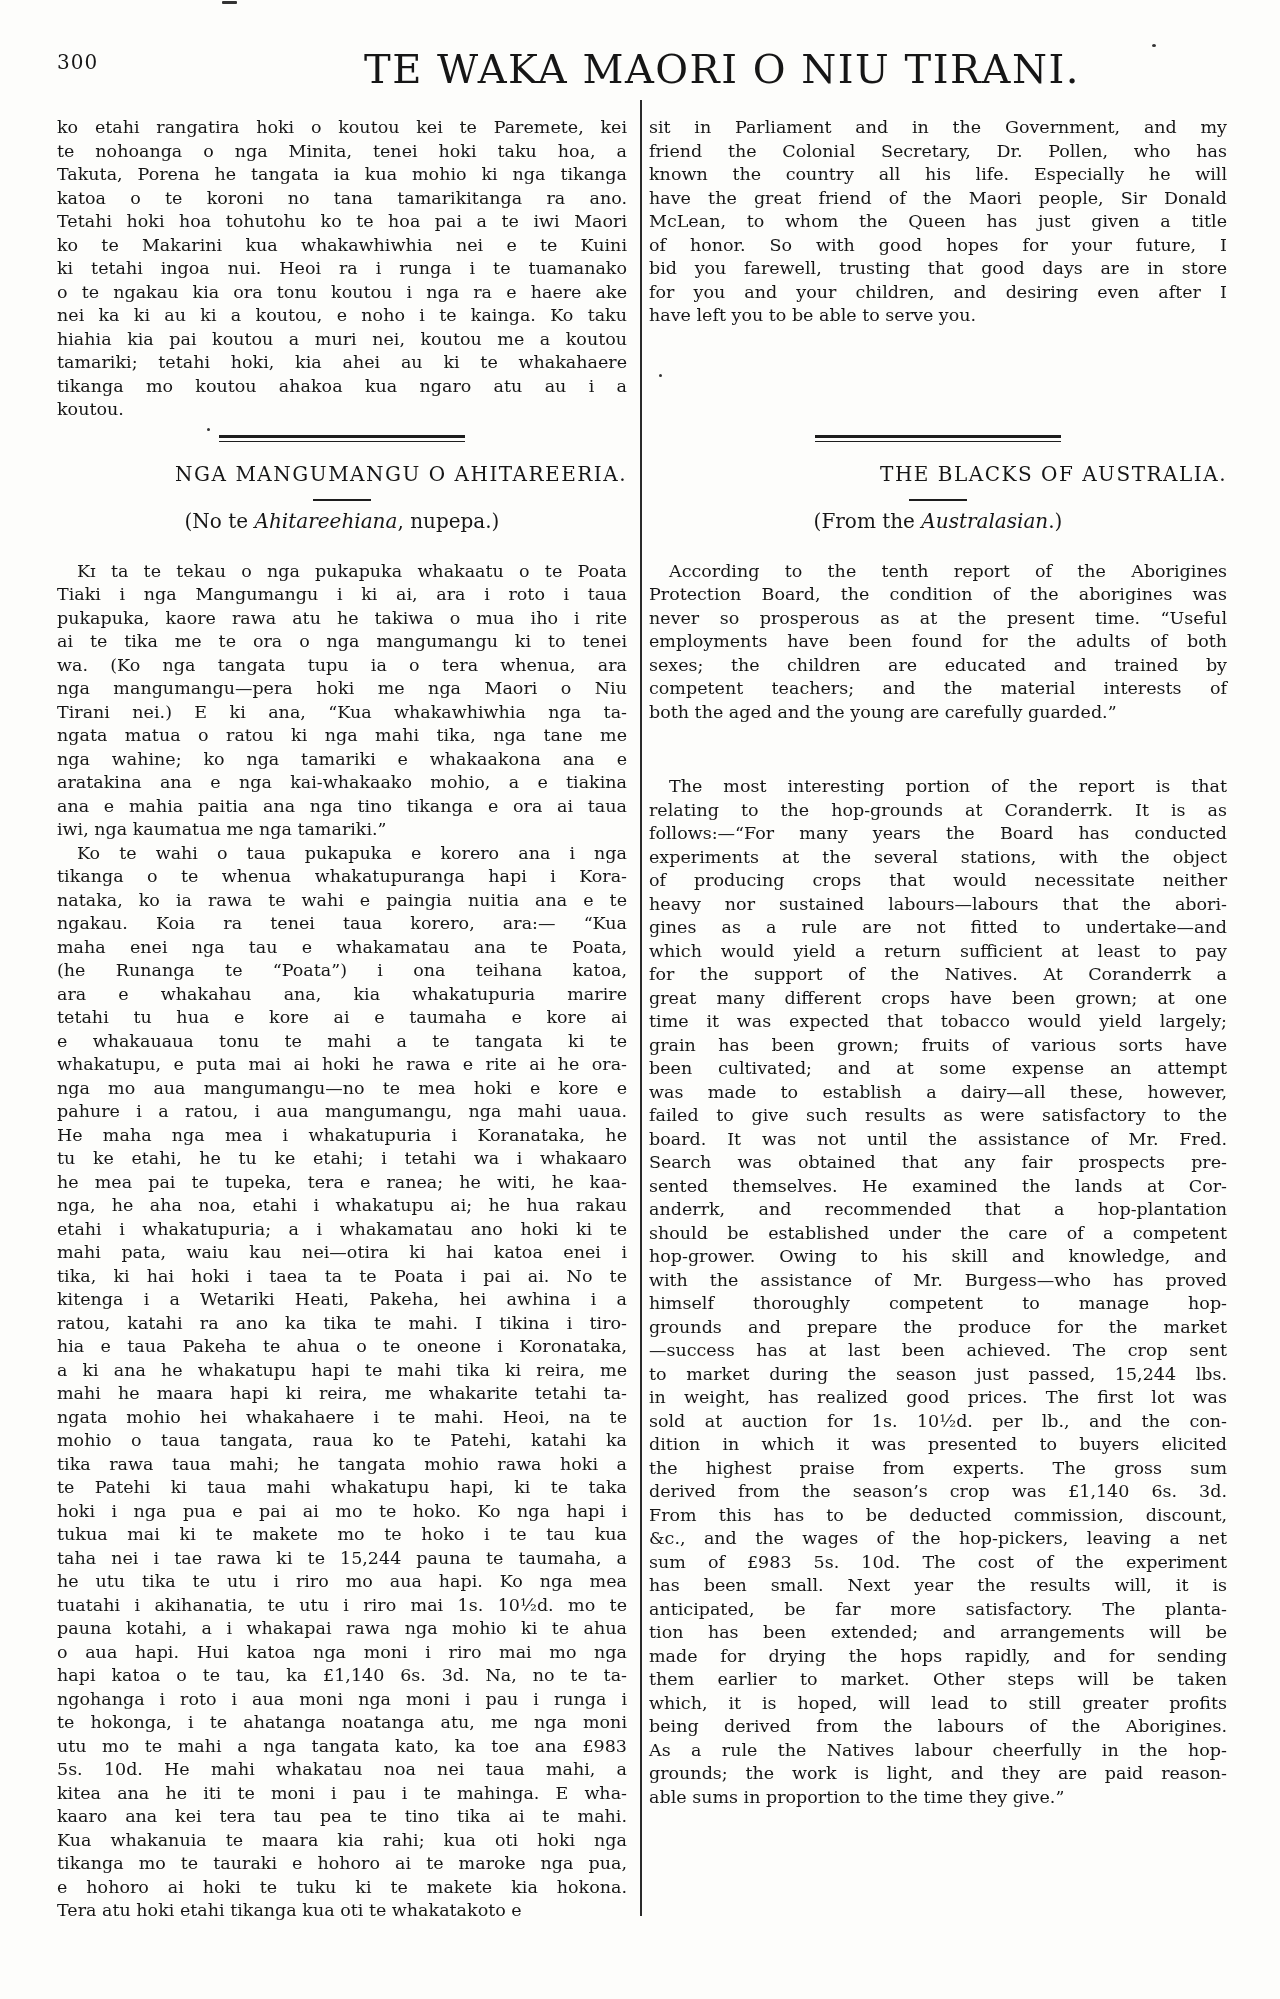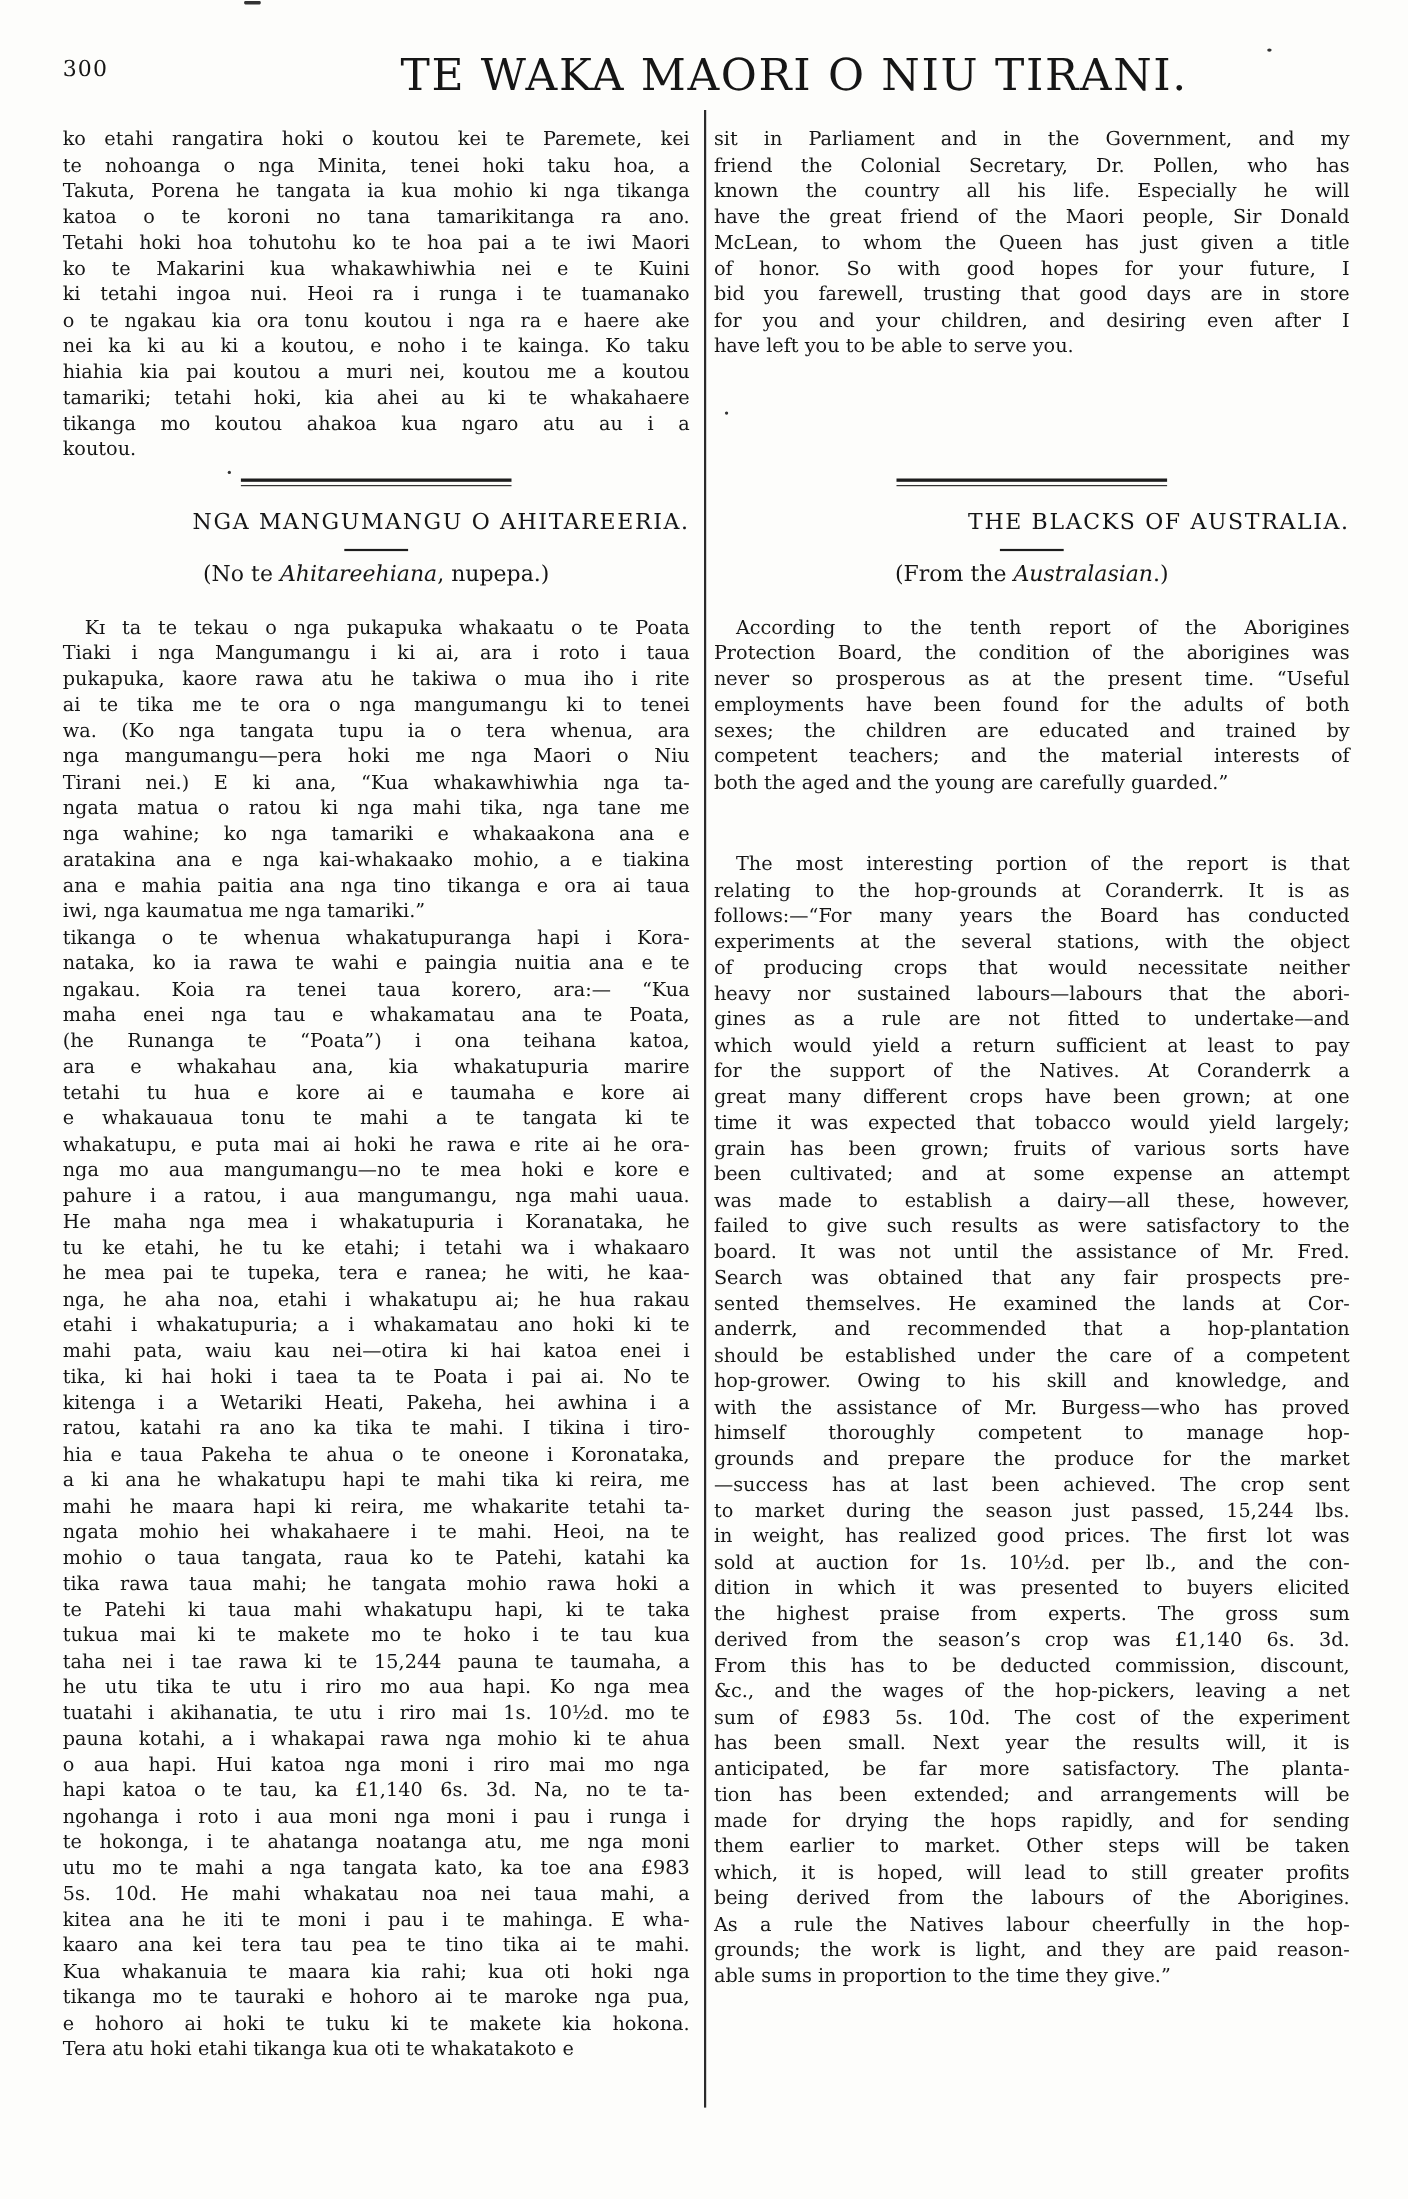--- a/index.html
+++ b/index.html
@@ -103,20 +103,21 @@
       <div class="tl">wa.  (Ko nga tangata tupu ia o tera whenua, ara</div>
       <div class="tl">nga mangumangu—pera hoki me nga Maori o Niu</div>
       <div class="tl">Tirani nei.)  E ki ana, “Kua whakawhiwhia nga ta-</div>
       <div class="tl">ngata matua o ratou ki nga mahi tika, nga tane me</div>
       <div class="tl">nga wahine; ko nga tamariki e whakaakona ana e</div>
       <div class="tl">aratakina ana e nga kai-whakaako mohio, a e tiakina</div>
       <div class="tl">ana e mahia paitia ana nga tino tikanga e ora ai taua</div>
       <div class="tl last">iwi, nga kaumatua me nga tamariki.”</div>
     </div>
   <div class="para">
+      <div class="tl ind">Ko te wahi o taua pukapuka e korero ana i nga</div>
       <div class="tl">tikanga o te whenua whakatupuranga hapi i Kora-</div>
       <div class="tl">nataka, ko ia rawa te wahi e paingia nuitia ana e te</div>
       <div class="tl">ngakau.  Koia ra tenei taua korero, ara:— “Kua</div>
       <div class="tl">maha enei nga tau e whakamatau ana te Poata,</div>
       <div class="tl">(he Runanga te “Poata”) i ona teihana katoa,</div>
       <div class="tl">ara e whakahau ana, kia whakatupuria marire</div>
       <div class="tl">tetahi tu hua e kore ai e taumaha e kore ai</div>
       <div class="tl">e whakauaua tonu te mahi a te tangata ki te</div>
       <div class="tl">whakatupu, e puta mai ai hoki he rawa e rite ai he ora-</div>
       <div class="tl">nga mo aua mangumangu—no te mea hoki e kore e</div>
@@ -130,20 +131,21 @@
       <div class="tl">tika, ki hai hoki i taea ta te Poata i pai ai.  No te</div>
       <div class="tl">kitenga i a Wetariki Heati, Pakeha, hei awhina i a</div>
       <div class="tl">ratou, katahi ra ano ka tika te mahi.  I tikina i tiro-</div>
       <div class="tl">hia e taua Pakeha te ahua o te oneone i Koronataka,</div>
       <div class="tl">a ki ana he whakatupu hapi te mahi tika ki reira, me</div>
       <div class="tl">mahi he maara hapi ki reira, me whakarite tetahi ta-</div>
       <div class="tl">ngata mohio hei whakahaere i te mahi.  Heoi, na te</div>
       <div class="tl">mohio o taua tangata, raua ko te Patehi, katahi ka</div>
       <div class="tl">tika rawa taua mahi; he tangata mohio rawa hoki a</div>
       <div class="tl">te Patehi ki taua mahi whakatupu hapi, ki te taka</div>
+      <div class="tl">hoki i nga pua e pai ai mo te hoko.  Ko nga hapi i</div>
       <div class="tl">tukua mai ki te makete mo te hoko i te tau kua</div>
       <div class="tl">taha nei i tae rawa ki te 15,244 pauna te taumaha, a</div>
       <div class="tl">he utu tika te utu i riro mo aua hapi.  Ko nga mea</div>
       <div class="tl">tuatahi i akihanatia, te utu i riro mai 1s. 10½d. mo te</div>
       <div class="tl">pauna kotahi, a i whakapai rawa nga mohio ki te ahua</div>
       <div class="tl">o aua hapi.  Hui katoa nga moni i riro mai mo nga</div>
       <div class="tl">hapi katoa o te tau, ka £1,140 6s. 3d.  Na, no te ta-</div>
       <div class="tl">ngohanga i roto i aua moni nga moni i pau i runga i</div>
       <div class="tl">te hokonga, i te ahatanga noatanga atu, me nga moni</div>
       <div class="tl">utu mo te mahi a nga tangata kato, ka toe ana £983</div>

